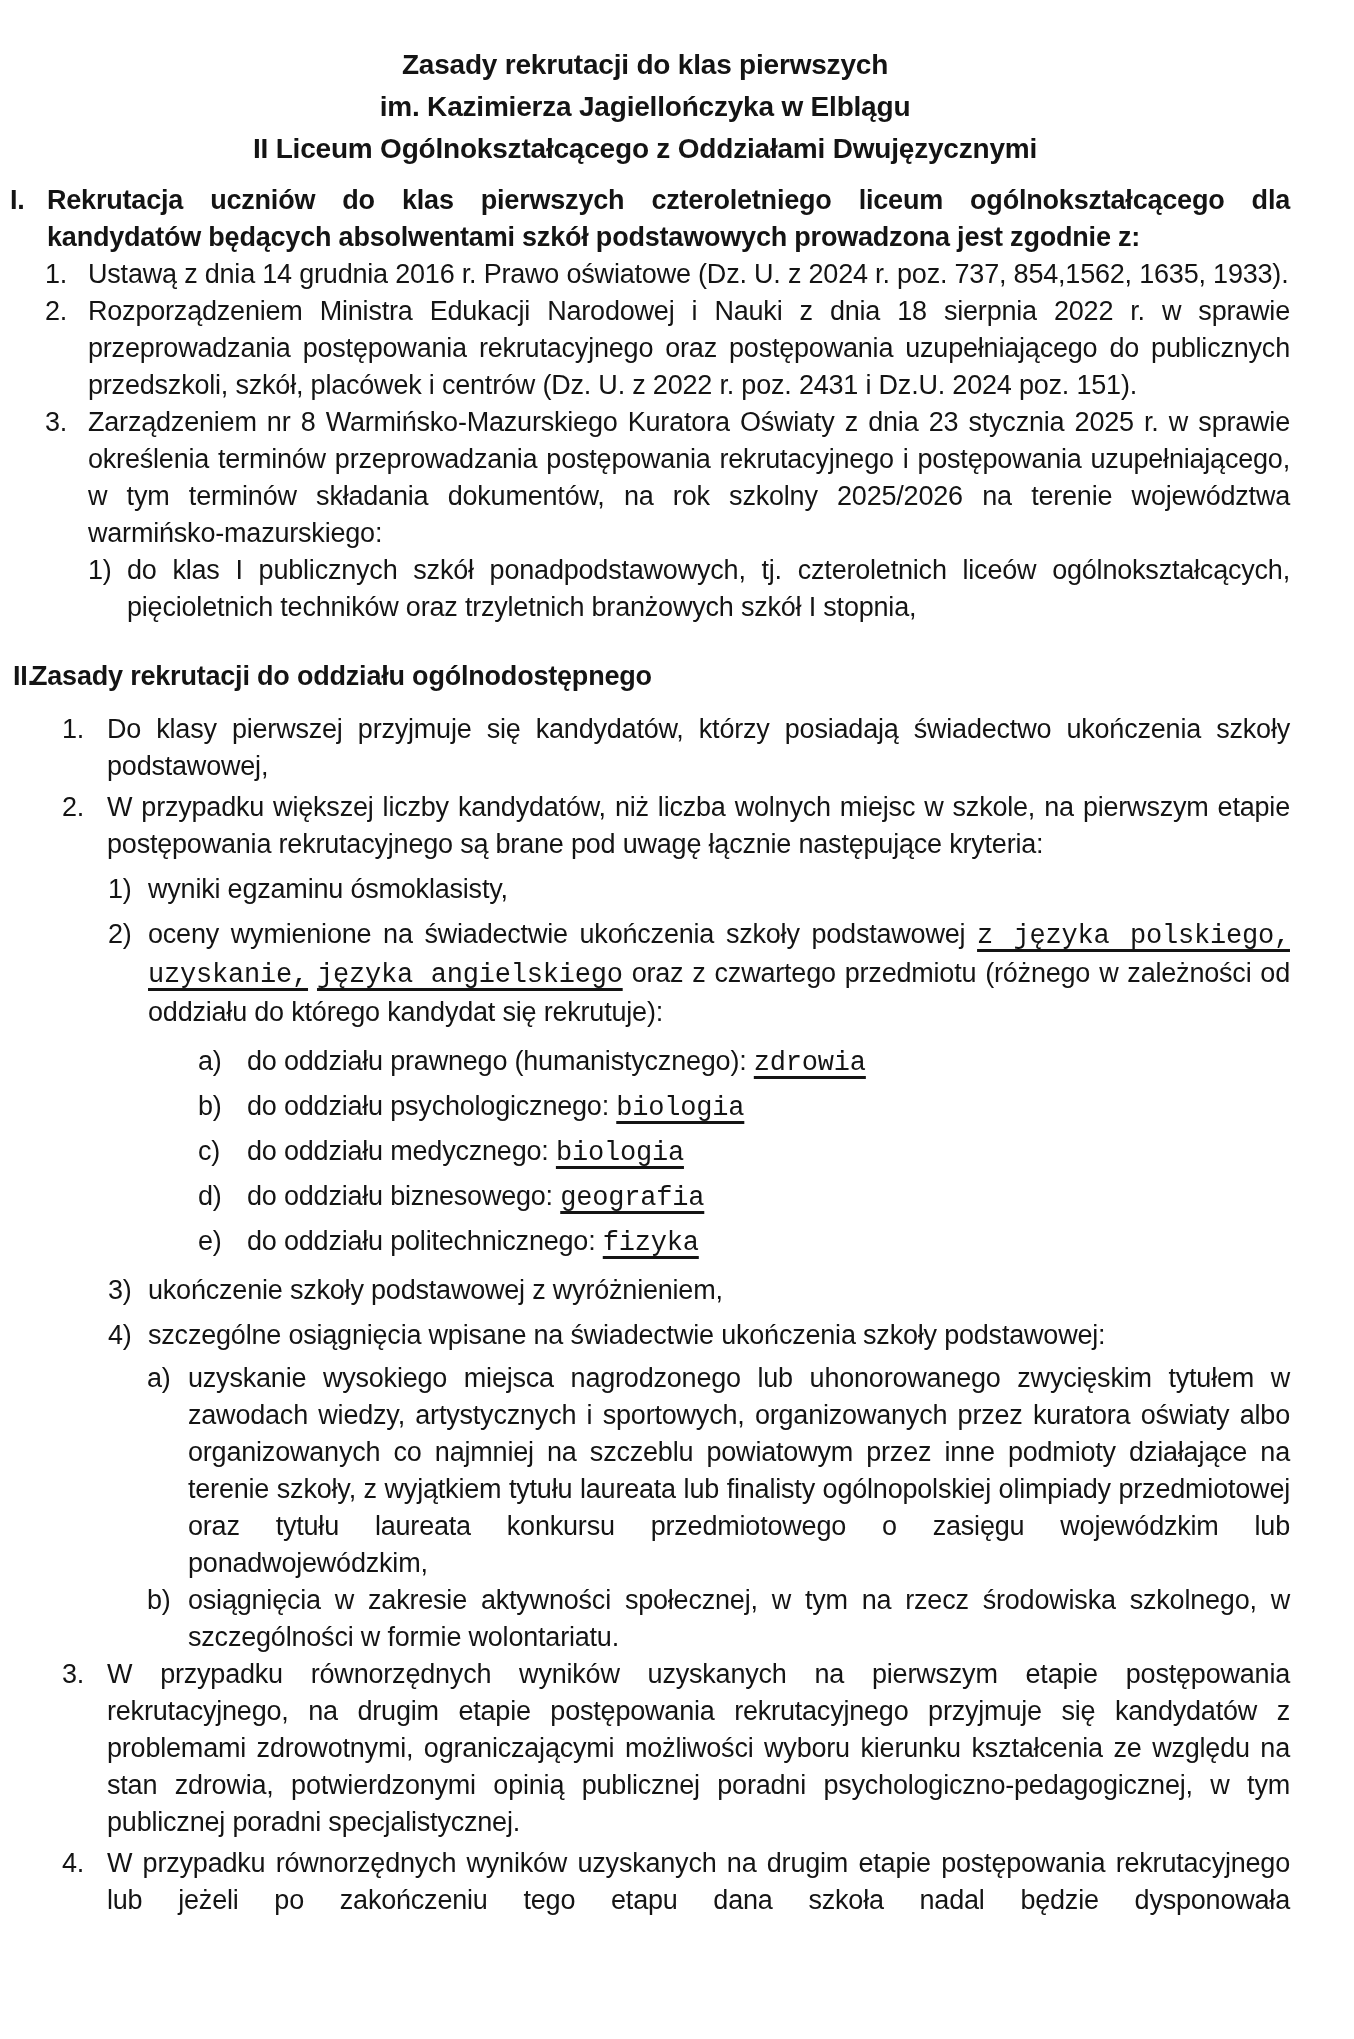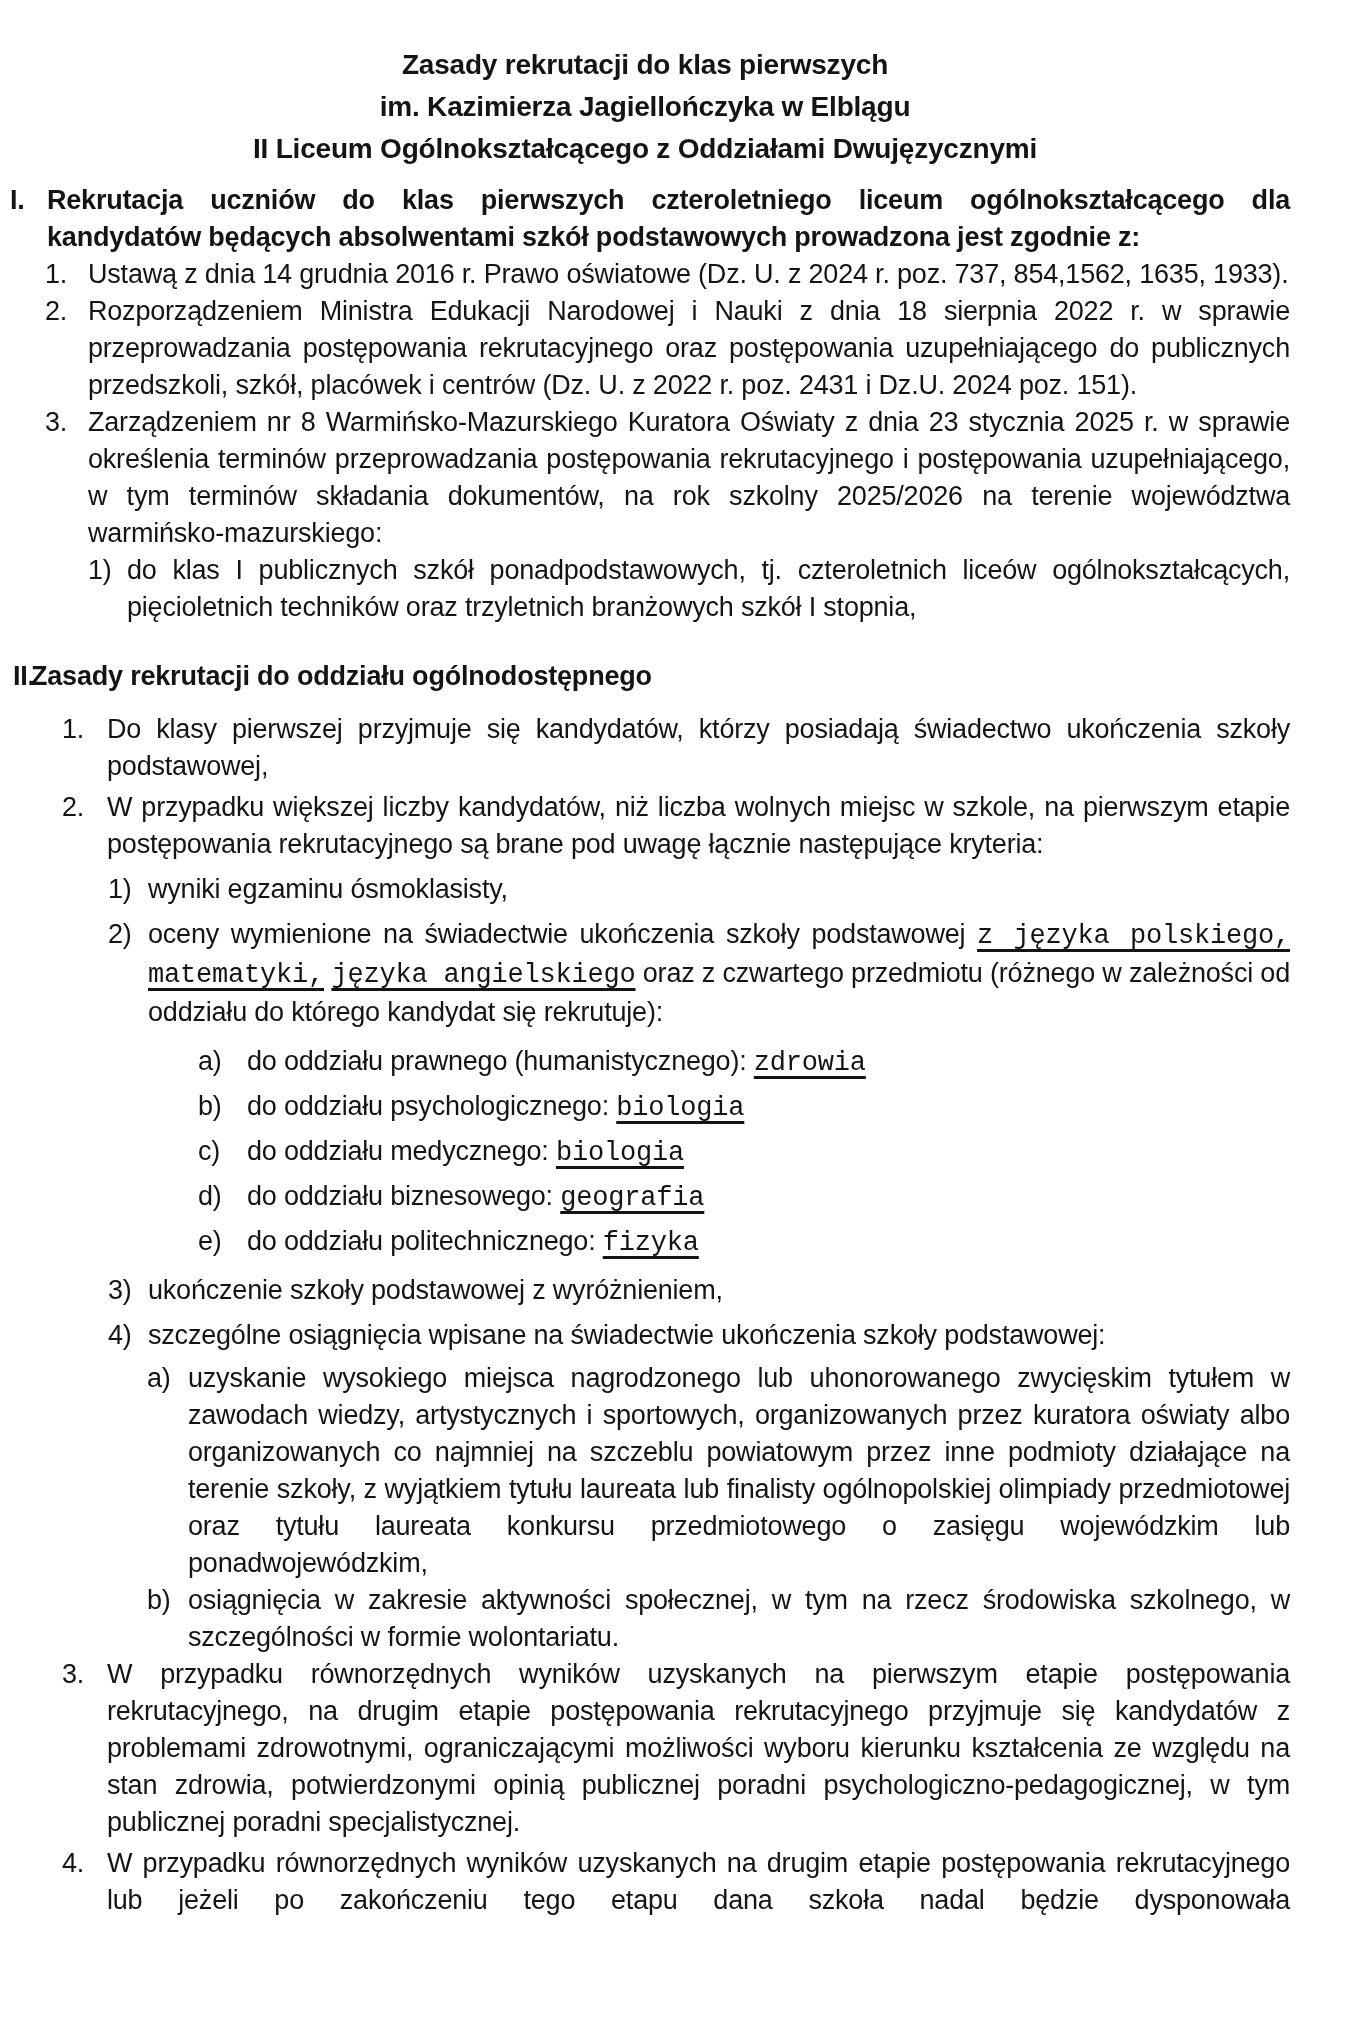--- a/index.html
+++ b/index.html
@@ -87,21 +87,21 @@
   <main class="blocks">
       <div class="block h1"><span class="marker">I.</span>Rekrutacja uczniów do klas pierwszych czteroletniego liceum ogólnokształcącego dla kandydatów będących absolwentami szkół podstawowych prowadzona jest zgodnie z:</div>
       <div class="block l1"><span class="marker">1.</span>Ustawą z dnia 14 grudnia 2016 r. Prawo oświatowe (Dz. U. z 2024 r. poz. 737, 854,1562, 1635, 1933).</div>
       <div class="block l1"><span class="marker">2.</span>Rozporządzeniem Ministra Edukacji Narodowej i Nauki z dnia 18 sierpnia 2022 r. w sprawie przeprowadzania postępowania rekrutacyjnego oraz postępowania uzupełniającego do publicznych przedszkoli, szkół, placówek i centrów (Dz. U. z 2022 r. poz. 2431 i Dz.U. 2024 poz. 151).</div>
       <div class="block l1"><span class="marker">3.</span>Zarządzeniem nr 8 Warmińsko-Mazurskiego Kuratora Oświaty z dnia 23 stycznia 2025 r. w sprawie określenia terminów przeprowadzania postępowania rekrutacyjnego i postępowania uzupełniającego, w tym terminów składania dokumentów, na rok szkolny 2025/2026 na terenie województwa warmińsko-mazurskiego:</div>
       <div class="block l2"><span class="marker">1)</span>do klas I publicznych szkół ponadpodstawowych, tj. czteroletnich liceów ogólnokształcących, pięcioletnich techników oraz trzyletnich branżowych szkół I stopnia,</div>
       <div class="block h2"><span class="marker">II.</span>Zasady rekrutacji do oddziału ogólnodostępnego</div>
       <div class="block m1"><span class="marker">1.</span>Do klasy pierwszej przyjmuje się kandydatów, którzy posiadają świadectwo ukończenia szkoły podstawowej,</div>
       <div class="block m1"><span class="marker">2.</span>W przypadku większej liczby kandydatów, niż liczba wolnych miejsc w szkole, na pierwszym etapie postępowania rekrutacyjnego są brane pod uwagę łącznie następujące kryteria:</div>
       <div class="block m2"><span class="marker">1)</span>wyniki egzaminu ósmoklasisty,</div>
-      <div class="block m2"><span class="marker">2)</span>oceny wymienione na świadectwie ukończenia szkoły podstawowej <span class="u">z języka polskiego,</span> <span class="u">matematyki,</span> <span class="u">języka angielskiego</span> oraz z czwartego przedmiotu (różnego w zależności od oddziału do którego kandydat się rekrutuje):</div>
+      <div class="block m2"><span class="marker">2)</span>oceny wymienione na świadectwie ukończenia szkoły podstawowej <span class="u">z języka polskiego,</span> <span class="u">uzyskanie,</span> <span class="u">języka angielskiego</span> oraz z czwartego przedmiotu (różnego w zależności od oddziału do którego kandydat się rekrutuje):</div>
       <div class="block m3"><span class="marker">a)</span>do oddziału prawnego (humanistycznego): <span class="u">zdrowia</span></div>
       <div class="block m3"><span class="marker">b)</span>do oddziału psychologicznego: <span class="u">biologia</span></div>
       <div class="block m3"><span class="marker">c)</span>do oddziału medycznego: <span class="u">biologia</span></div>
       <div class="block m3"><span class="marker">d)</span>do oddziału biznesowego: <span class="u">geografia</span></div>
       <div class="block m3"><span class="marker">e)</span>do oddziału politechnicznego: <span class="u">fizyka</span></div>
       <div class="block m2"><span class="marker">3)</span>ukończenie szkoły podstawowej z wyróżnieniem,</div>
       <div class="block m2"><span class="marker">4)</span>szczególne osiągnięcia wpisane na świadectwie ukończenia szkoły podstawowej:</div>
       <div class="block m2a"><span class="marker">a)</span>uzyskanie wysokiego miejsca nagrodzonego lub uhonorowanego zwycięskim tytułem w zawodach wiedzy, artystycznych i sportowych, organizowanych przez kuratora oświaty albo organizowanych co najmniej na szczeblu powiatowym przez inne podmioty działające na terenie szkoły, z wyjątkiem tytułu laureata lub finalisty ogólnopolskiej olimpiady przedmiotowej oraz tytułu laureata konkursu przedmiotowego o zasięgu wojewódzkim lub ponadwojewódzkim,</div>
       <div class="block m2a"><span class="marker">b)</span>osiągnięcia w zakresie aktywności społecznej, w tym na rzecz środowiska szkolnego, w szczególności w formie wolontariatu.</div>
       <div class="block m1"><span class="marker">3.</span>W przypadku równorzędnych wyników uzyskanych na pierwszym etapie postępowania rekrutacyjnego, na drugim etapie postępowania rekrutacyjnego przyjmuje się kandydatów z problemami zdrowotnymi, ograniczającymi możliwości wyboru kierunku kształcenia ze względu na stan zdrowia, potwierdzonymi opinią publicznej poradni psychologiczno-pedagogicznej, w tym publicznej poradni specjalistycznej.</div>

